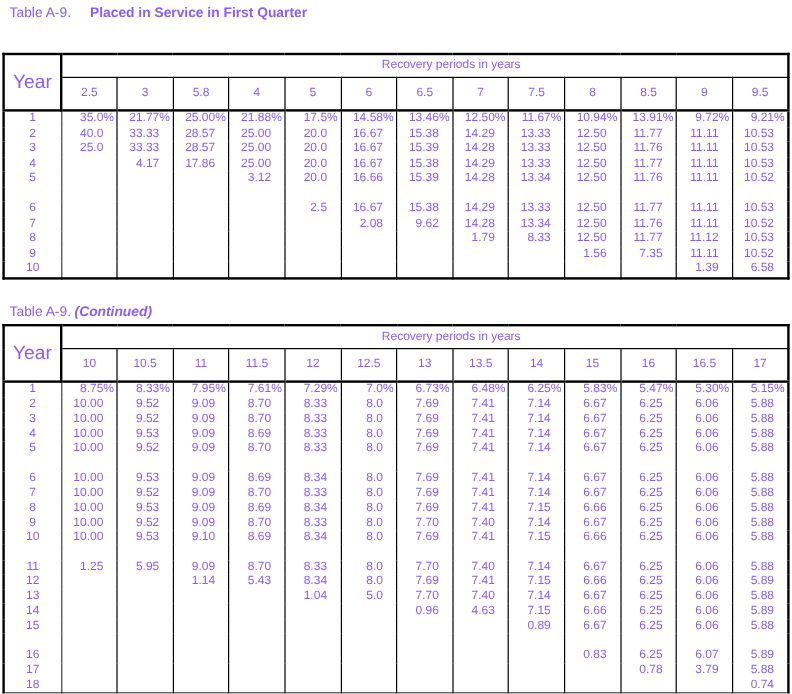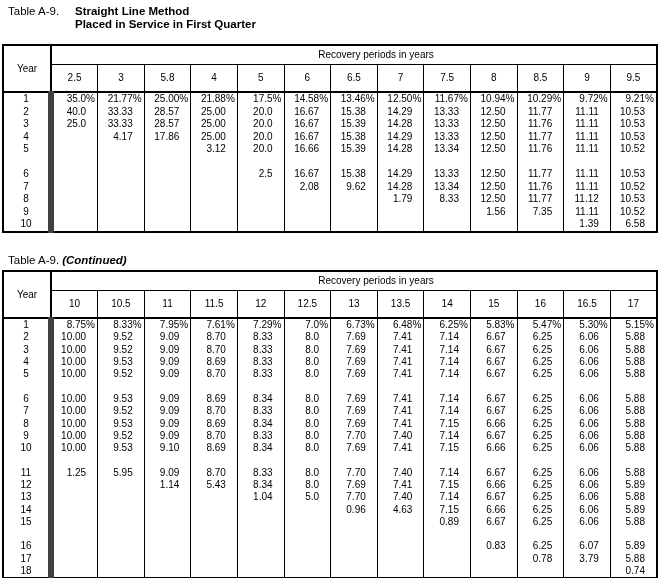--- a/index.html
+++ b/index.html
@@ -1,20 +1,20 @@
 <!DOCTYPE html>
 <html><head>
 <meta charset="utf-8">
 <style>
   html,body { margin:0; padding:0; background:#ffffff; }
   .page {
     position: relative;
     width: 660px; height: 578px;
     background: #ffffff;
-    color: #000000;
+    color: #8b5cf6;
     font-family: "Liberation Sans", sans-serif;
     overflow: hidden;
   }
   
   .title-block {
     position: absolute; left: 8px; top: 5px;
     display: flex; align-items: flex-start;
     font-size: 11.5px; line-height: 13px;
   }
   .tbl-label { width: 67px; font-weight: normal; }
@@ -36,57 +36,56 @@
   }
   table.t1 { top: 44px; }
   table.t2 { top: 270px; }
   col.ycol { width: 48px; }
 
   th, td { margin:0; padding:0; line-height: 10px; font-weight: normal; }
 
   thead th.year {
     border-right: 2px solid #000000;
     border-bottom: 2px solid #000000;
-    font-size: 10px; text-align: center; vertical-align: middle;
+    font-size: 16px; text-align: center; vertical-align: middle;
   }
   thead th.group {
     height: 18px;
     border-bottom: 1px solid #000000;
     text-align: center; vertical-align: middle; padding-left: 44px;
   }
   thead tr.subhead th {
     height: 26px;
     border-left: 1px solid #000000;
     border-bottom: 2px solid #000000;
     text-align: center; vertical-align: middle;
   }
   thead tr.subhead th:first-child { border-left: 2px solid #000000; }
 
   tbody td { border-left: 1px solid #000000; vertical-align: middle; }
   tbody td.year { border-left: none; text-align: center; }
-  tbody td.year + td { border-left: 6px solid #404040; }
+  tbody td.year + td { border-left: 1px solid #404040; }
 
   .t1 tbody td { height: 12.5px; }
   .t2 tbody td { height: 12.3px; }
 
   tbody td .num { display: inline-block; text-align: right; }
   tbody td { text-align: right; }
   tbody td .sfx { display: inline-block; width: 8px; text-align: left; padding-right: 3px; }
   tr.gap td { border-left: 1px solid #000000; }
   tr.gap td.year { border-left: none; }
 </style>
 </head>
 <body>
 
 <div class="page">
 
   <div class="title-block">
     <span class="tbl-label">Table A-9.</span>
     <div class="tbl-titles">
-      <div>Straight Line Method</div>
       <div>Placed in Service in First Quarter</div>
     </div>
   </div>
 
   <table class="grid t1">
     <colgroup>
       <col class="ycol">
         <col>
         <col>
         <col>
@@ -128,21 +127,21 @@
           <td><span class="num">35.0</span><span class="sfx">%</span></td>
           <td><span class="num">21.77</span><span class="sfx">%</span></td>
           <td><span class="num">25.00</span><span class="sfx">%</span></td>
           <td><span class="num">21.88</span><span class="sfx">%</span></td>
           <td><span class="num">17.5</span><span class="sfx">%</span></td>
           <td><span class="num">14.58</span><span class="sfx">%</span></td>
           <td><span class="num">13.46</span><span class="sfx">%</span></td>
           <td><span class="num">12.50</span><span class="sfx">%</span></td>
           <td><span class="num">11.67</span><span class="sfx">%</span></td>
           <td><span class="num">10.94</span><span class="sfx">%</span></td>
-          <td><span class="num">10.29</span><span class="sfx">%</span></td>
+          <td><span class="num">13.91</span><span class="sfx">%</span></td>
           <td><span class="num">9.72</span><span class="sfx">%</span></td>
           <td><span class="num">9.21</span><span class="sfx">%</span></td>
         </tr>
         <tr>
           <td class="year">2</td>
           <td><span class="num">40.0</span><span class="sfx"></span></td>
           <td><span class="num">33.33</span><span class="sfx"></span></td>
           <td><span class="num">28.57</span><span class="sfx"></span></td>
           <td><span class="num">25.00</span><span class="sfx"></span></td>
           <td><span class="num">20.0</span><span class="sfx"></span></td>

